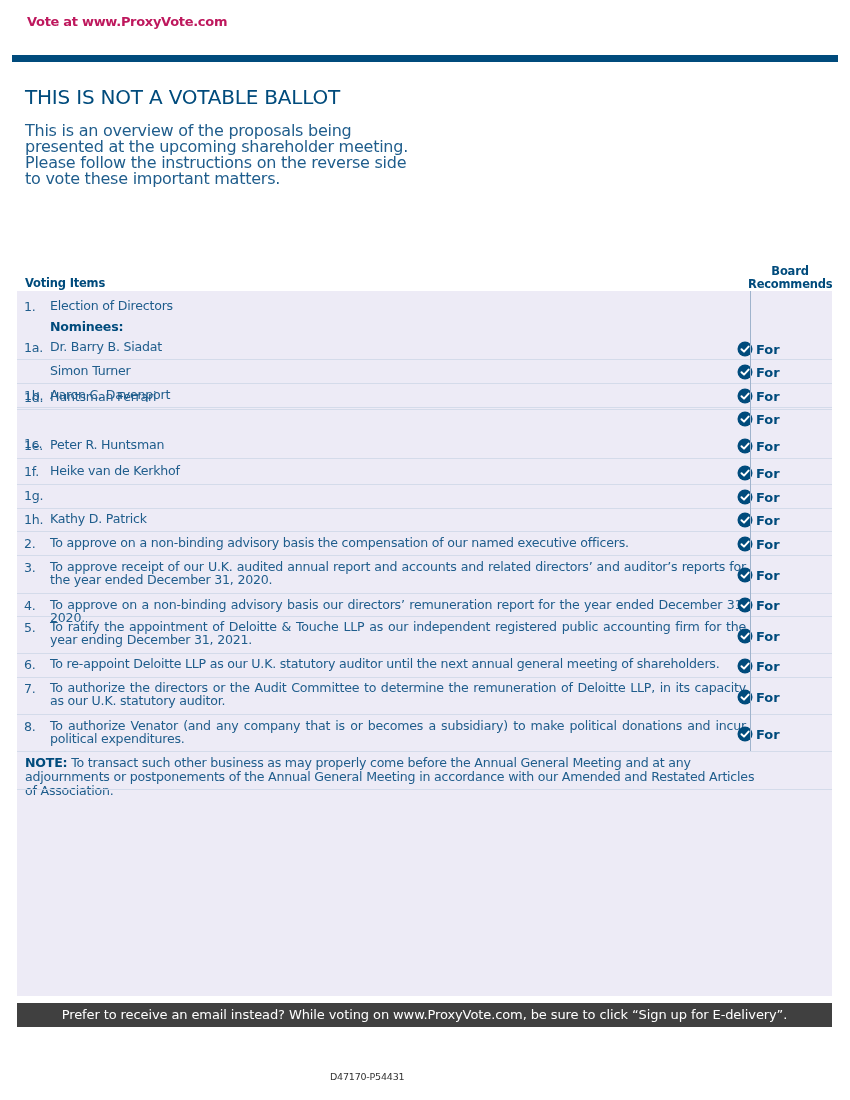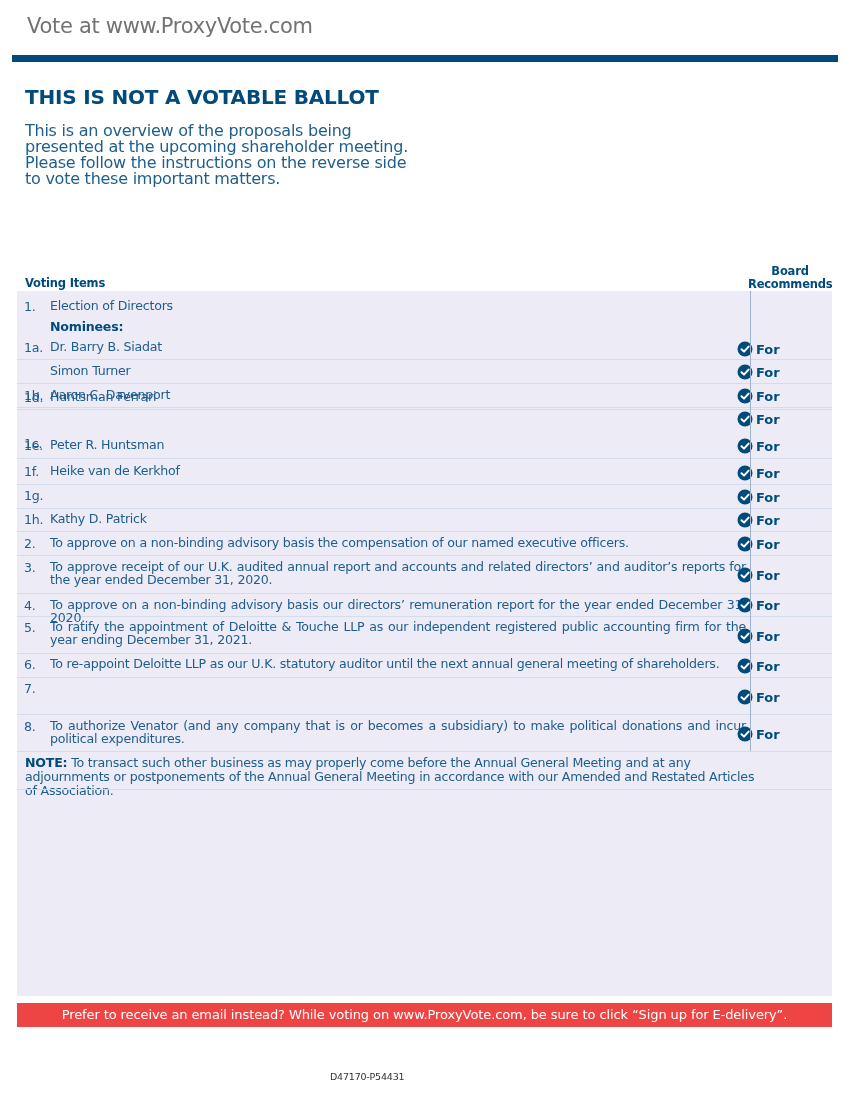--- a/index.html
+++ b/index.html
@@ -1,26 +1,26 @@
 <!DOCTYPE html>
 <html><head>
   <meta charset="utf-8">
   <style>
     html, body { margin: 0; padding: 0; }
     body {
       width: 850px; height: 1100px; background: #ffffff; position: relative; overflow: hidden;
       font-family: "DejaVu Sans", "Liberation Sans", sans-serif; color: #1f4e79;
     }
     .vote-link {
-      position: absolute; left: 27px; top: 14px; font-size: 21px; font-weight: normal;
-      color: #737373; letter-spacing: -0.3px;
+      position: absolute; left: 27px; top: 14px; font-size: 13px; font-weight: bold;
+      color: #be185d; letter-spacing: -0.3px;
     }
     .top-bar { position: absolute; left: 12px; top: 55px; width: 826px; height: 7px; background: #004b7c; }
     .title {
-      position: absolute; left: 25px; top: 85px; font-size: 20px; font-weight: bold;
+      position: absolute; left: 25px; top: 85px; font-size: 20px; font-weight: normal;
       color: #004b7c; letter-spacing: -0.2px;
     }
     .intro {
       position: absolute; left: 25px; top: 123px; width: 400px; font-size: 16px; line-height: 16px;
       color: #1f5d8c; letter-spacing: -0.25px;
     }
     .hdr-voting {
       position: absolute; left: 25px; top: 276px; font-size: 11.5px; font-weight: bold; color: #004b7c; letter-spacing: -0.2px;
     }
     .hdr-board {
@@ -47,21 +47,21 @@
       font-size: 13px; font-weight: bold; color: #004b7c;
     }
     .rec svg { width: 16px; height: 16px; display: block; }
     .note {
       position: absolute; left: 25px; top: 756px; width: 740px; font-size: 12.6px; line-height: 14px;
       color: #1f5d8c; letter-spacing: -0.22px;
     }
     .note b { color: #004b7c; }
     .note-line { position: absolute; left: 17px; top: 789px; width: 815px; height: 1px; background: #d4dbea; }
     .footer-bar {
-      position: absolute; left: 17px; top: 1003px; width: 815px; height: 24px; background: #ef4444;
+      position: absolute; left: 17px; top: 1003px; width: 815px; height: 24px; background: #404040;
       color: #ffffff; font-size: 13px; text-align: center; line-height: 24px; letter-spacing: -0.1px;
     }
     .doc-id {
       position: absolute; left: 330px; top: 1071px; font-size: 9.5px; color: #333333; letter-spacing: -0.2px;
     }
   </style>
 </head>
 <body>
 
 <div class="vote-link">Vote at www.ProxyVote.com</div>
@@ -230,20 +230,21 @@
 <div class="rec" style="top:658px;">
   <svg viewBox="0 0 16 16">
       <circle cx="8" cy="8" r="7.5" fill="#004b7c"></circle>
       <path d="M4.5 8.2 L7 10.6 L11.6 5.6" stroke="#fff" stroke-width="2" fill="none" stroke-linecap="round" stroke-linejoin="round"></path>
     </svg>
   <span>For</span>
 </div>
 
 <div class="row" style="top:678px;height:37px;">
   <span class="num" style="top:3px;">7.</span>
+  <span class="txt" style="top:3px;">To authorize the directors or the Audit Committee to determine the remuneration of Deloitte LLP, in its capacity as our U.K. statutory auditor.</span>
 </div>
 <div class="rec" style="top:689px;">
   <svg viewBox="0 0 16 16">
       <circle cx="8" cy="8" r="7.5" fill="#004b7c"></circle>
       <path d="M4.5 8.2 L7 10.6 L11.6 5.6" stroke="#fff" stroke-width="2" fill="none" stroke-linecap="round" stroke-linejoin="round"></path>
     </svg>
   <span>For</span>
 </div>
 
 <div class="row" style="top:715px;height:37px;">

